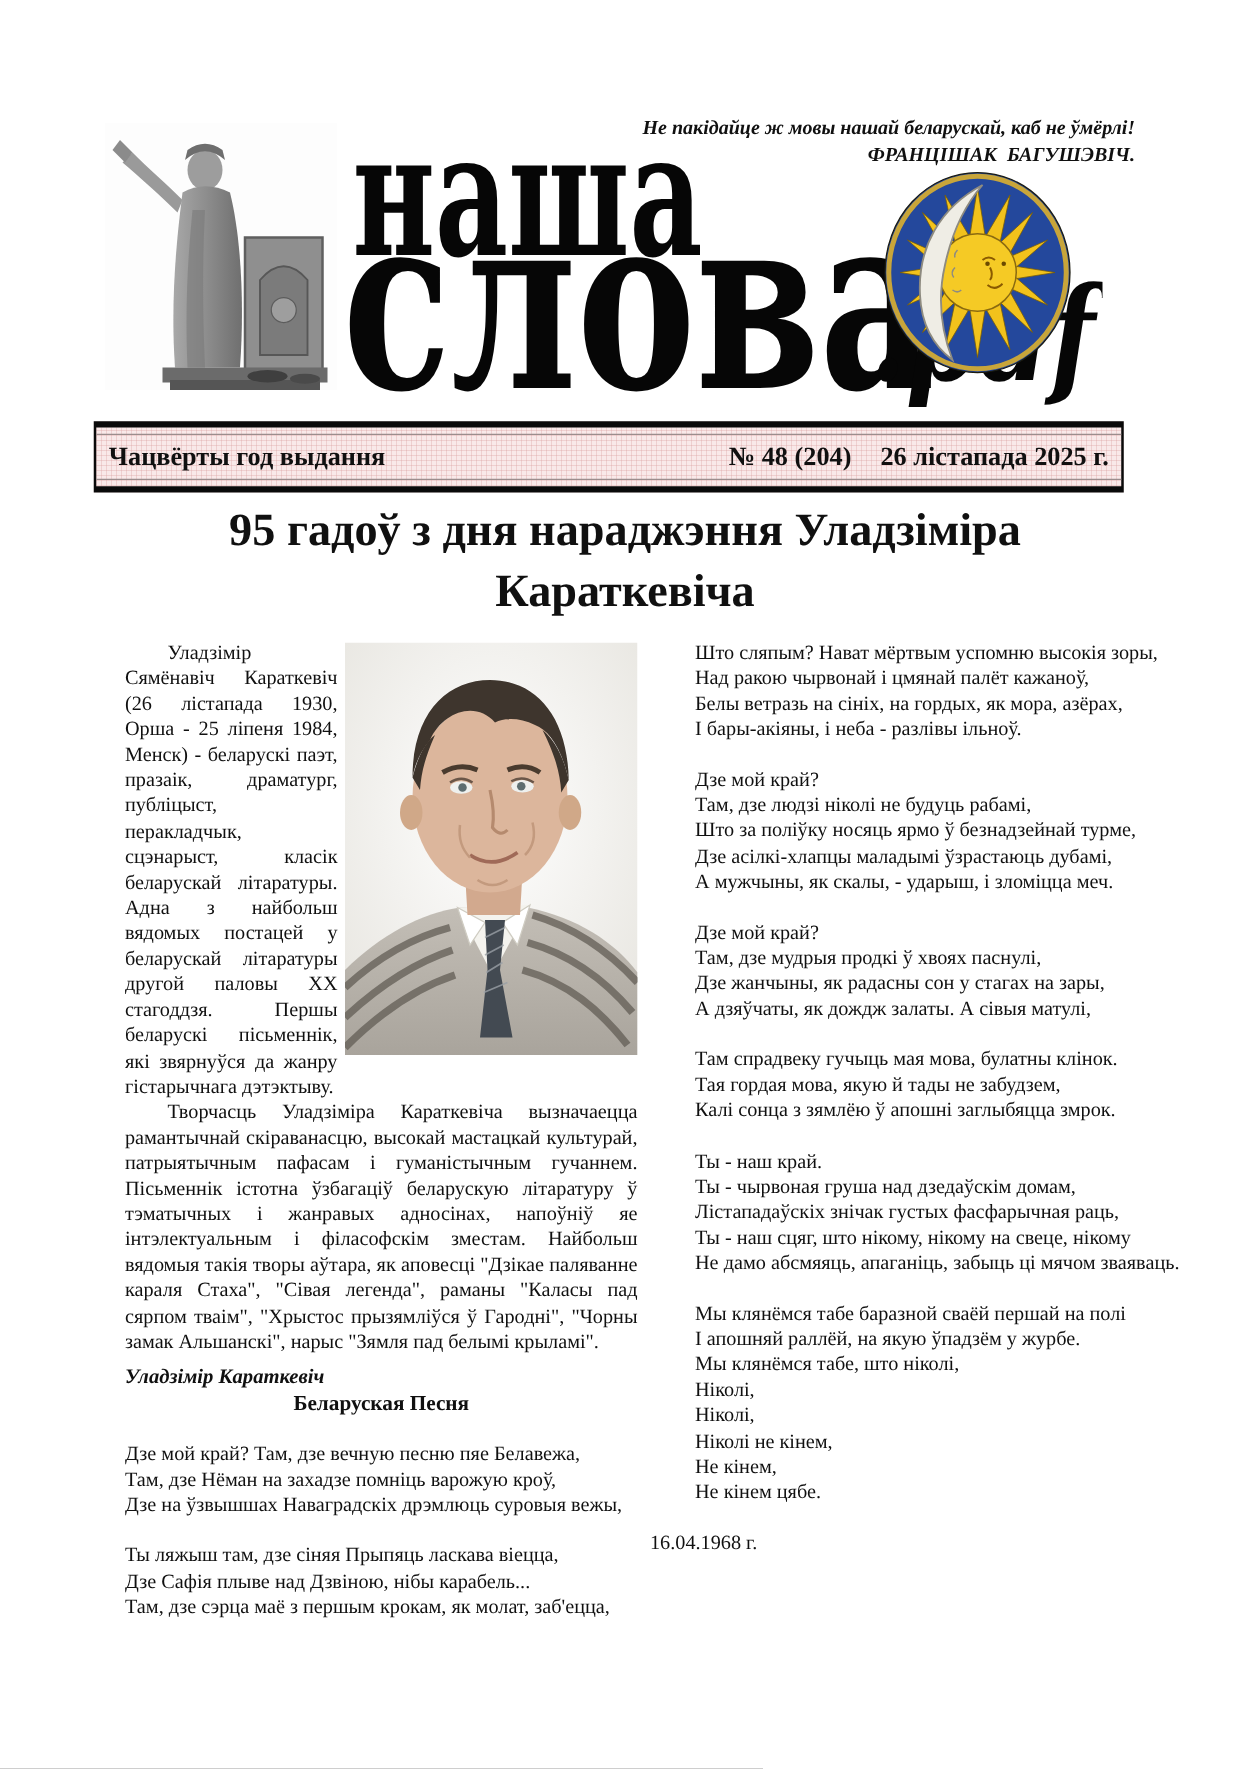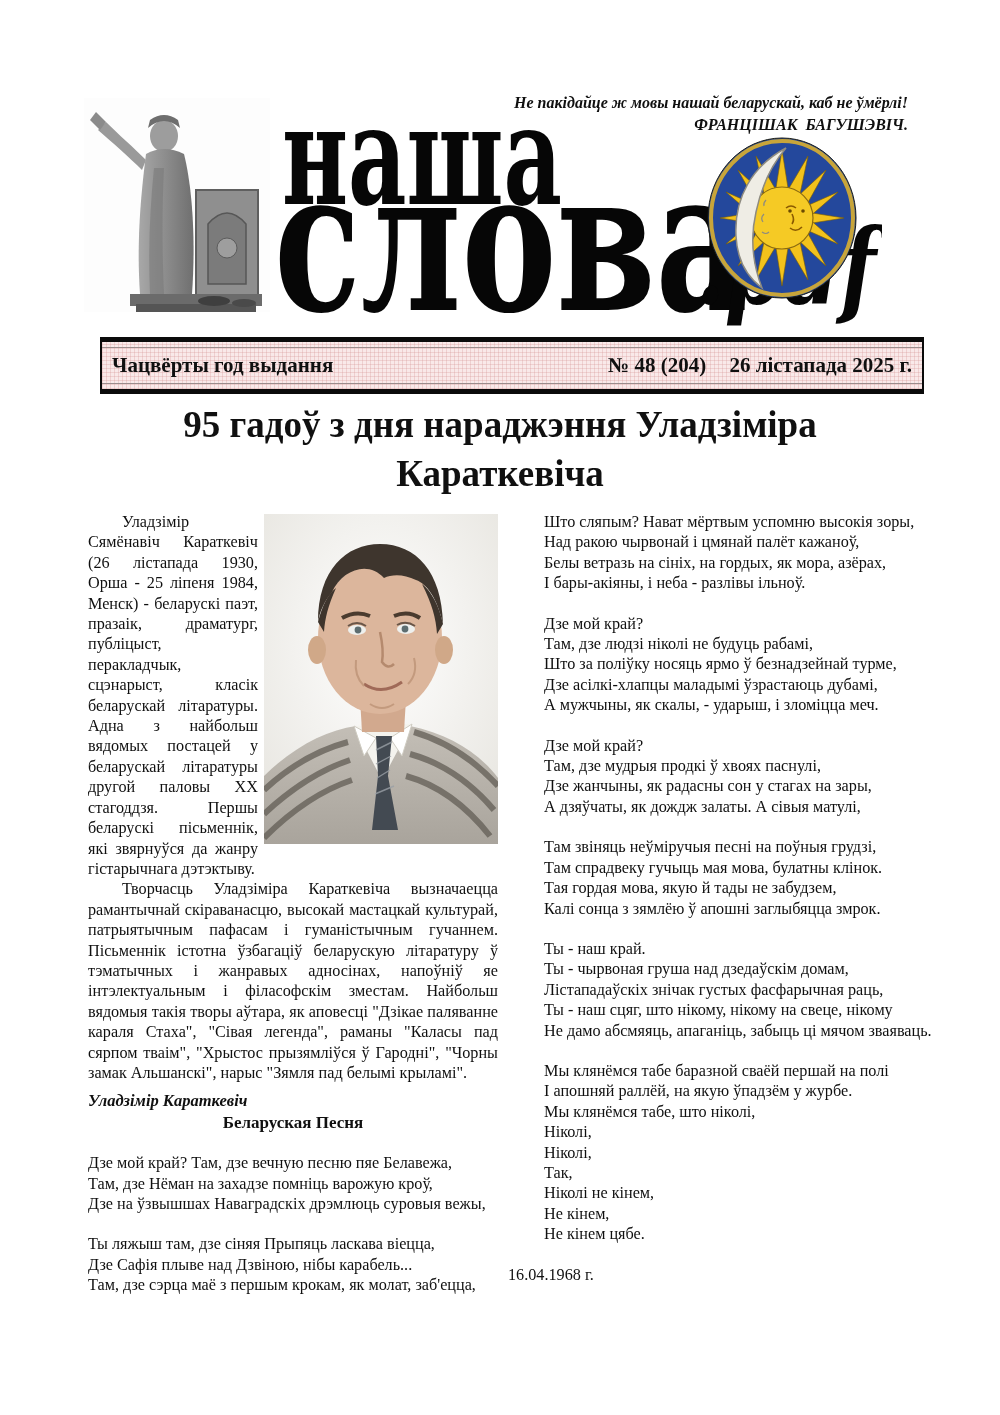--- a/index.html
+++ b/index.html
@@ -10,40 +10,40 @@
   .header{position:absolute;left:0;top:0;width:1000px;height:335px;}
   .epigraph{position:absolute;top:92px;right:92px;text-align:right;
             font-weight:bold;font-style:italic;font-size:16px;line-height:21.5px;}
   .statue{position:absolute;left:84px;top:98px;width:186px;height:214px;}
   .masthead{position:absolute;left:272px;top:126px;width:610px;height:212px;}
   .masthead text{font-family:"DejaVu Serif", serif;font-weight:bold;fill:#060606;}
   .masthead .pdf{font-style:italic;font-weight:bold;}
   .logo{position:absolute;left:706px;top:136px;width:152px;height:164px;}
 
   
-  .banner{position:absolute;left:100px;top:337px;width:824px;height:57px;box-sizing:border-box;
+  .banner{position:absolute;left:75px;top:337px;width:824px;height:57px;box-sizing:border-box;
           border-top:5px solid #0a0a0a;border-bottom:5px solid #0a0a0a;
           border-left:2px solid #0a0a0a;border-right:2px solid #0a0a0a;
           background-color:#f9e9e9;
           background-image:
             repeating-linear-gradient(0deg, rgba(214,150,150,.30) 0 1px, transparent 1px 4px),
             repeating-linear-gradient(90deg, rgba(214,150,150,.30) 0 1px, transparent 1px 4px);}
   .banner-inner{position:absolute;left:0;right:0;top:5px;bottom:5px;
             border-top:1px solid #9b8d8d;border-bottom:1px solid #9b8d8d;
             display:flex;align-items:center;justify-content:space-between;
             padding:0 10px;font-weight:bold;font-size:21px;}
   .banner-right span{white-space:nowrap;text-align:center;}
   .banner-right .issue-no{margin-right:18px;}
 
   
   .headline{position:absolute;left:88px;top:400px;width:824px;text-align:center;}
   .headline-text{display:inline-block;max-width:724px;font-weight:bold;font-size:37px;line-height:49px;}
 
   
-  .main{position:absolute;left:88px;top:512px;width:824px;display:flex;gap:10px;
+  .main{position:absolute;left:100px;top:512px;width:824px;display:flex;gap:10px;
         font-size:16.2px;line-height:20.4px;}
   .col-left{width:410px;}
   .col-right{width:404px;}
   .para{text-align:justify;text-indent:34px;margin:0;}
   .portrait{float:right;width:234px;height:330px;margin:2px 0 4px 6px;}
   .byline{margin-top:8px;font-weight:bold;font-style:italic;font-size:16.5px;}
   .poem-title{text-align:center;font-weight:bold;font-size:17px;margin-top:1px;}
   .poem{margin-top:20px;}
   .stanza{margin:0 0 20px 0;}
   .pline{white-space:nowrap;}
@@ -255,39 +255,37 @@
             <div class="pline">Дзе асілкі-хлапцы маладымі ўзрастаюць дубамі,</div>
             <div class="pline">А мужчыны, як скалы, - ударыш, і зломіцца меч.</div>
           </div>
           <div class="stanza">
             <div class="pline">Дзе мой край?</div>
             <div class="pline">Там, дзе мудрыя продкі ў хвоях паснулі,</div>
             <div class="pline">Дзе жанчыны, як радасны сон у стагах на зары,</div>
             <div class="pline">А дзяўчаты, як дождж залаты. А сівыя матулі,</div>
           </div>
           <div class="stanza">
-            <div class="pline">Там звіняць неўміручыя песні на поўныя грудзі,</div>
             <div class="pline">Там спрадвеку гучыць мая мова, булатны клінок.</div>
             <div class="pline">Тая гордая мова, якую й тады не забудзем,</div>
             <div class="pline">Калі сонца з зямлёю ў апошні заглыбяцца змрок.</div>
           </div>
           <div class="stanza">
             <div class="pline">Ты - наш край.</div>
             <div class="pline">Ты - чырвоная груша над дзедаўскім домам,</div>
             <div class="pline">Лістападаўскіх знічак густых фасфарычная раць,</div>
             <div class="pline">Ты - наш сцяг, што нікому, нікому на свеце, нікому</div>
             <div class="pline">Не дамо абсмяяць, апаганіць, забыць ці мячом зваяваць.</div>
           </div>
           <div class="stanza">
             <div class="pline">Мы клянёмся табе баразной сваёй першай на полі</div>
             <div class="pline">І апошняй раллёй, на якую ўпадзём у журбе.</div>
             <div class="pline">Мы клянёмся табе, што ніколі,</div>
             <div class="pline">Ніколі,</div>
             <div class="pline">Ніколі,</div>
-            <div class="pline">Так,</div>
             <div class="pline">Ніколі не кінем,</div>
             <div class="pline">Не кінем,</div>
             <div class="pline">Не кінем цябе.</div>
           </div>
         </div>
       <div class="poem-date">16.04.1968 г.</div>
     </div>
   </div>
 
 </div>

